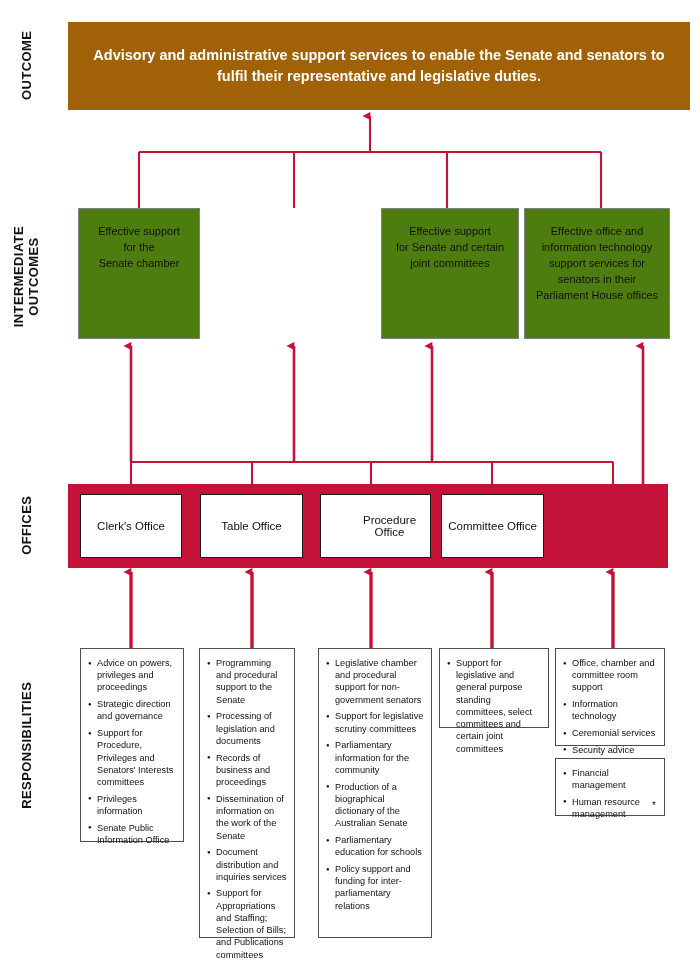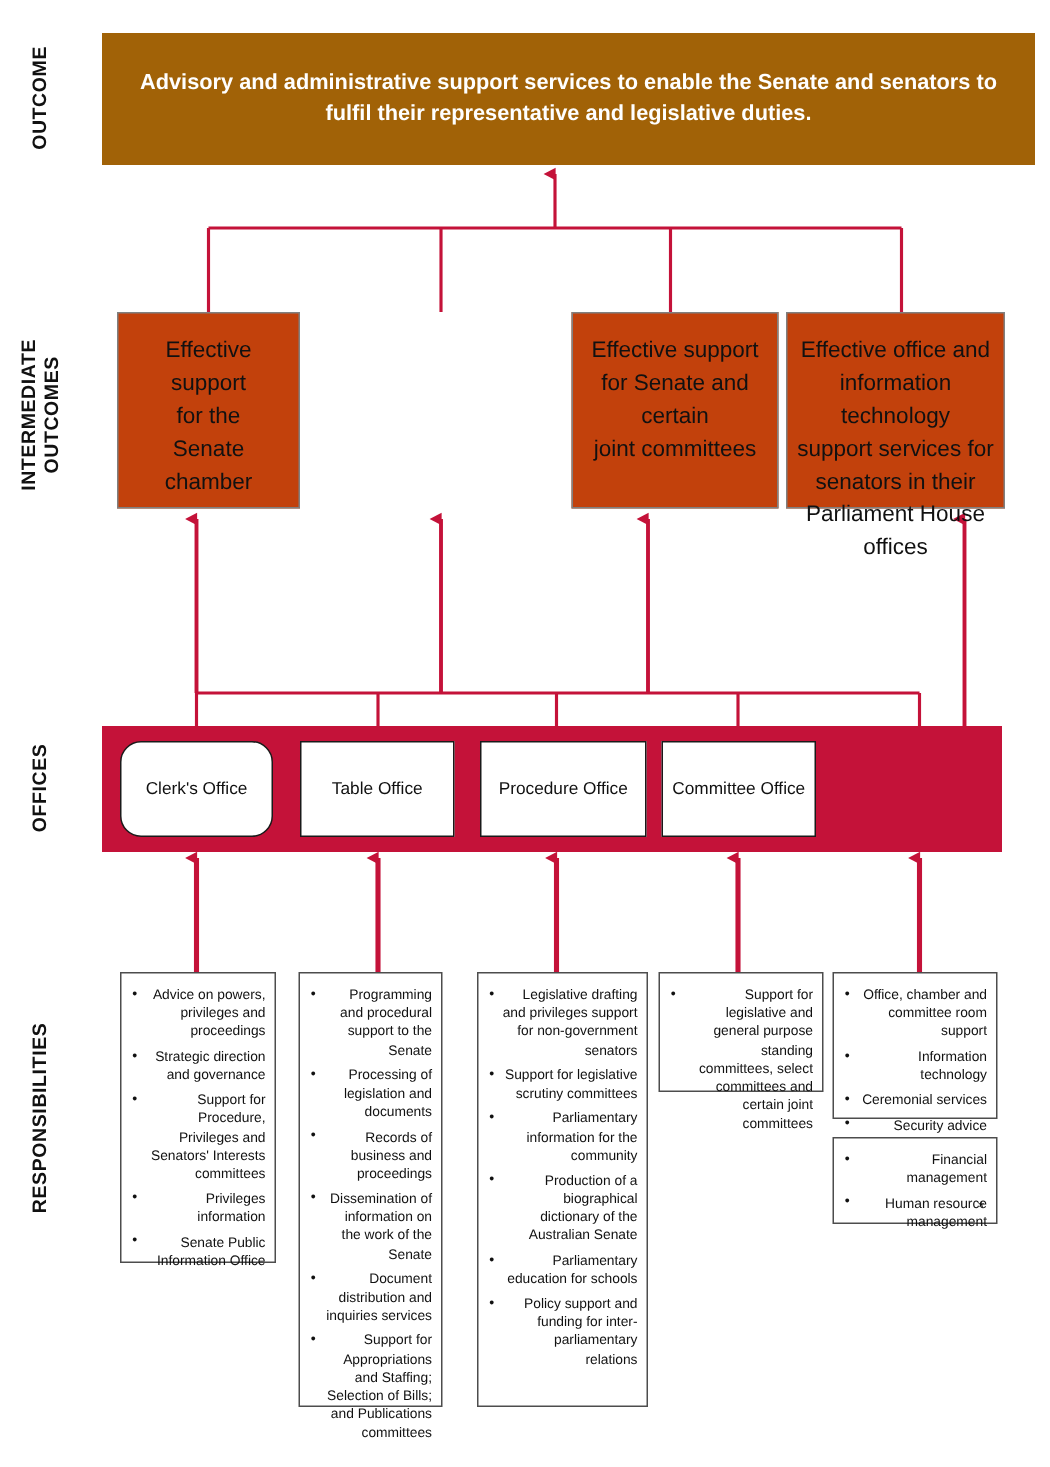--- a/index.html
+++ b/index.html
@@ -58,28 +58,28 @@
     text-align: center;
     padding: 0 22px;
     box-sizing: border-box;
   }
 
   
   .io-box {
     position: absolute;
     top: 208px;
     height: 131px;
-    background: #c2410c;
+    background: #4d7c0f;
     border: 1px solid #808080;
     box-sizing: border-box;
     display: flex;
     align-items: flex-start;
     justify-content: center;
     text-align: center;
-    font-size: 15px;
+    font-size: 11px;
     line-height: 1.46;
     color: #111111;
     padding: 14px 6px 6px 6px;
   }
 
   
   #offices-band {
     position: absolute;
     left: 68px;
     top: 484px;
@@ -110,21 +110,20 @@
     position: absolute;
     background: #ffffff;
     border: 1px solid #4d4d4d;
     box-sizing: border-box;
     padding: 8px 6px 8px 7px;
   }
   .resp-list {
     list-style: none;
     margin: 0;
     padding: 0;
-    text-align: right;
   }
   .resp-list li {
     position: relative;
     font-size: 9.2px;
     line-height: 1.33;
     color: #111111;
     margin: 0 0 4.5px 0;
     padding-left: 9px;
   }
   .resp-list li:last-child { margin-bottom: 0; }
@@ -221,27 +220,27 @@
   <div class="io-box" style="left:524px; width:146px;">
     <span style="white-space:pre-line;">Effective office and
 information technology
 support services for
 senators in their
 Parliament House offices</span>
   </div>
 
   <div id="offices-band"></div>
 
-  <div class="office-box" style="left:80px; width:102px;border-radius:14px;">
+  <div class="office-box" style="left:80px; width:102px;">
     <span>Clerk's Office</span>
   </div>
   <div class="office-box" style="left:200px; width:103px;">
     <span>Table Office</span>
   </div>
-  <div class="office-box" style="left:320px; width:111px;">
+  <div class="office-box" style="left:320px; width:111px;padding-left:30px;">
     <span>Procedure Office</span>
   </div>
   <div class="office-box" style="left:441px; width:103px;">
     <span>Committee Office</span>
   </div>
 
   <div class="resp-box" style="left:80px; top:648px; width:104px; height:194px;">
     <ul class="resp-list">
       <li>Advice on powers, privileges and proceedings</li>
       <li>Strategic direction and governance</li>
@@ -257,21 +256,21 @@
       <li>Processing of legislation and documents</li>
       <li>Records of business and proceedings</li>
       <li>Dissemination of information on the work of the Senate</li>
       <li>Document distribution and inquiries services</li>
       <li>Support for Appropriations and Staffing; Selection of Bills; and Publications committees</li>
     </ul>
   </div>
 
   <div class="resp-box" style="left:318px; top:648px; width:114px; height:290px;">
     <ul class="resp-list">
-      <li>Legislative drafting and privileges support for non-government senators</li>
+      <li>Legislative chamber and procedural support for non-government senators</li>
       <li>Support for legislative scrutiny committees</li>
       <li>Parliamentary information for the community</li>
       <li>Production of a biographical dictionary of the Australian Senate</li>
       <li>Parliamentary education for schools</li>
       <li>Policy support and funding for inter-parliamentary relations</li>
     </ul>
   </div>
 
   <div class="resp-box" style="left:439px; top:648px; width:110px; height:80px;">
     <ul class="resp-list">

